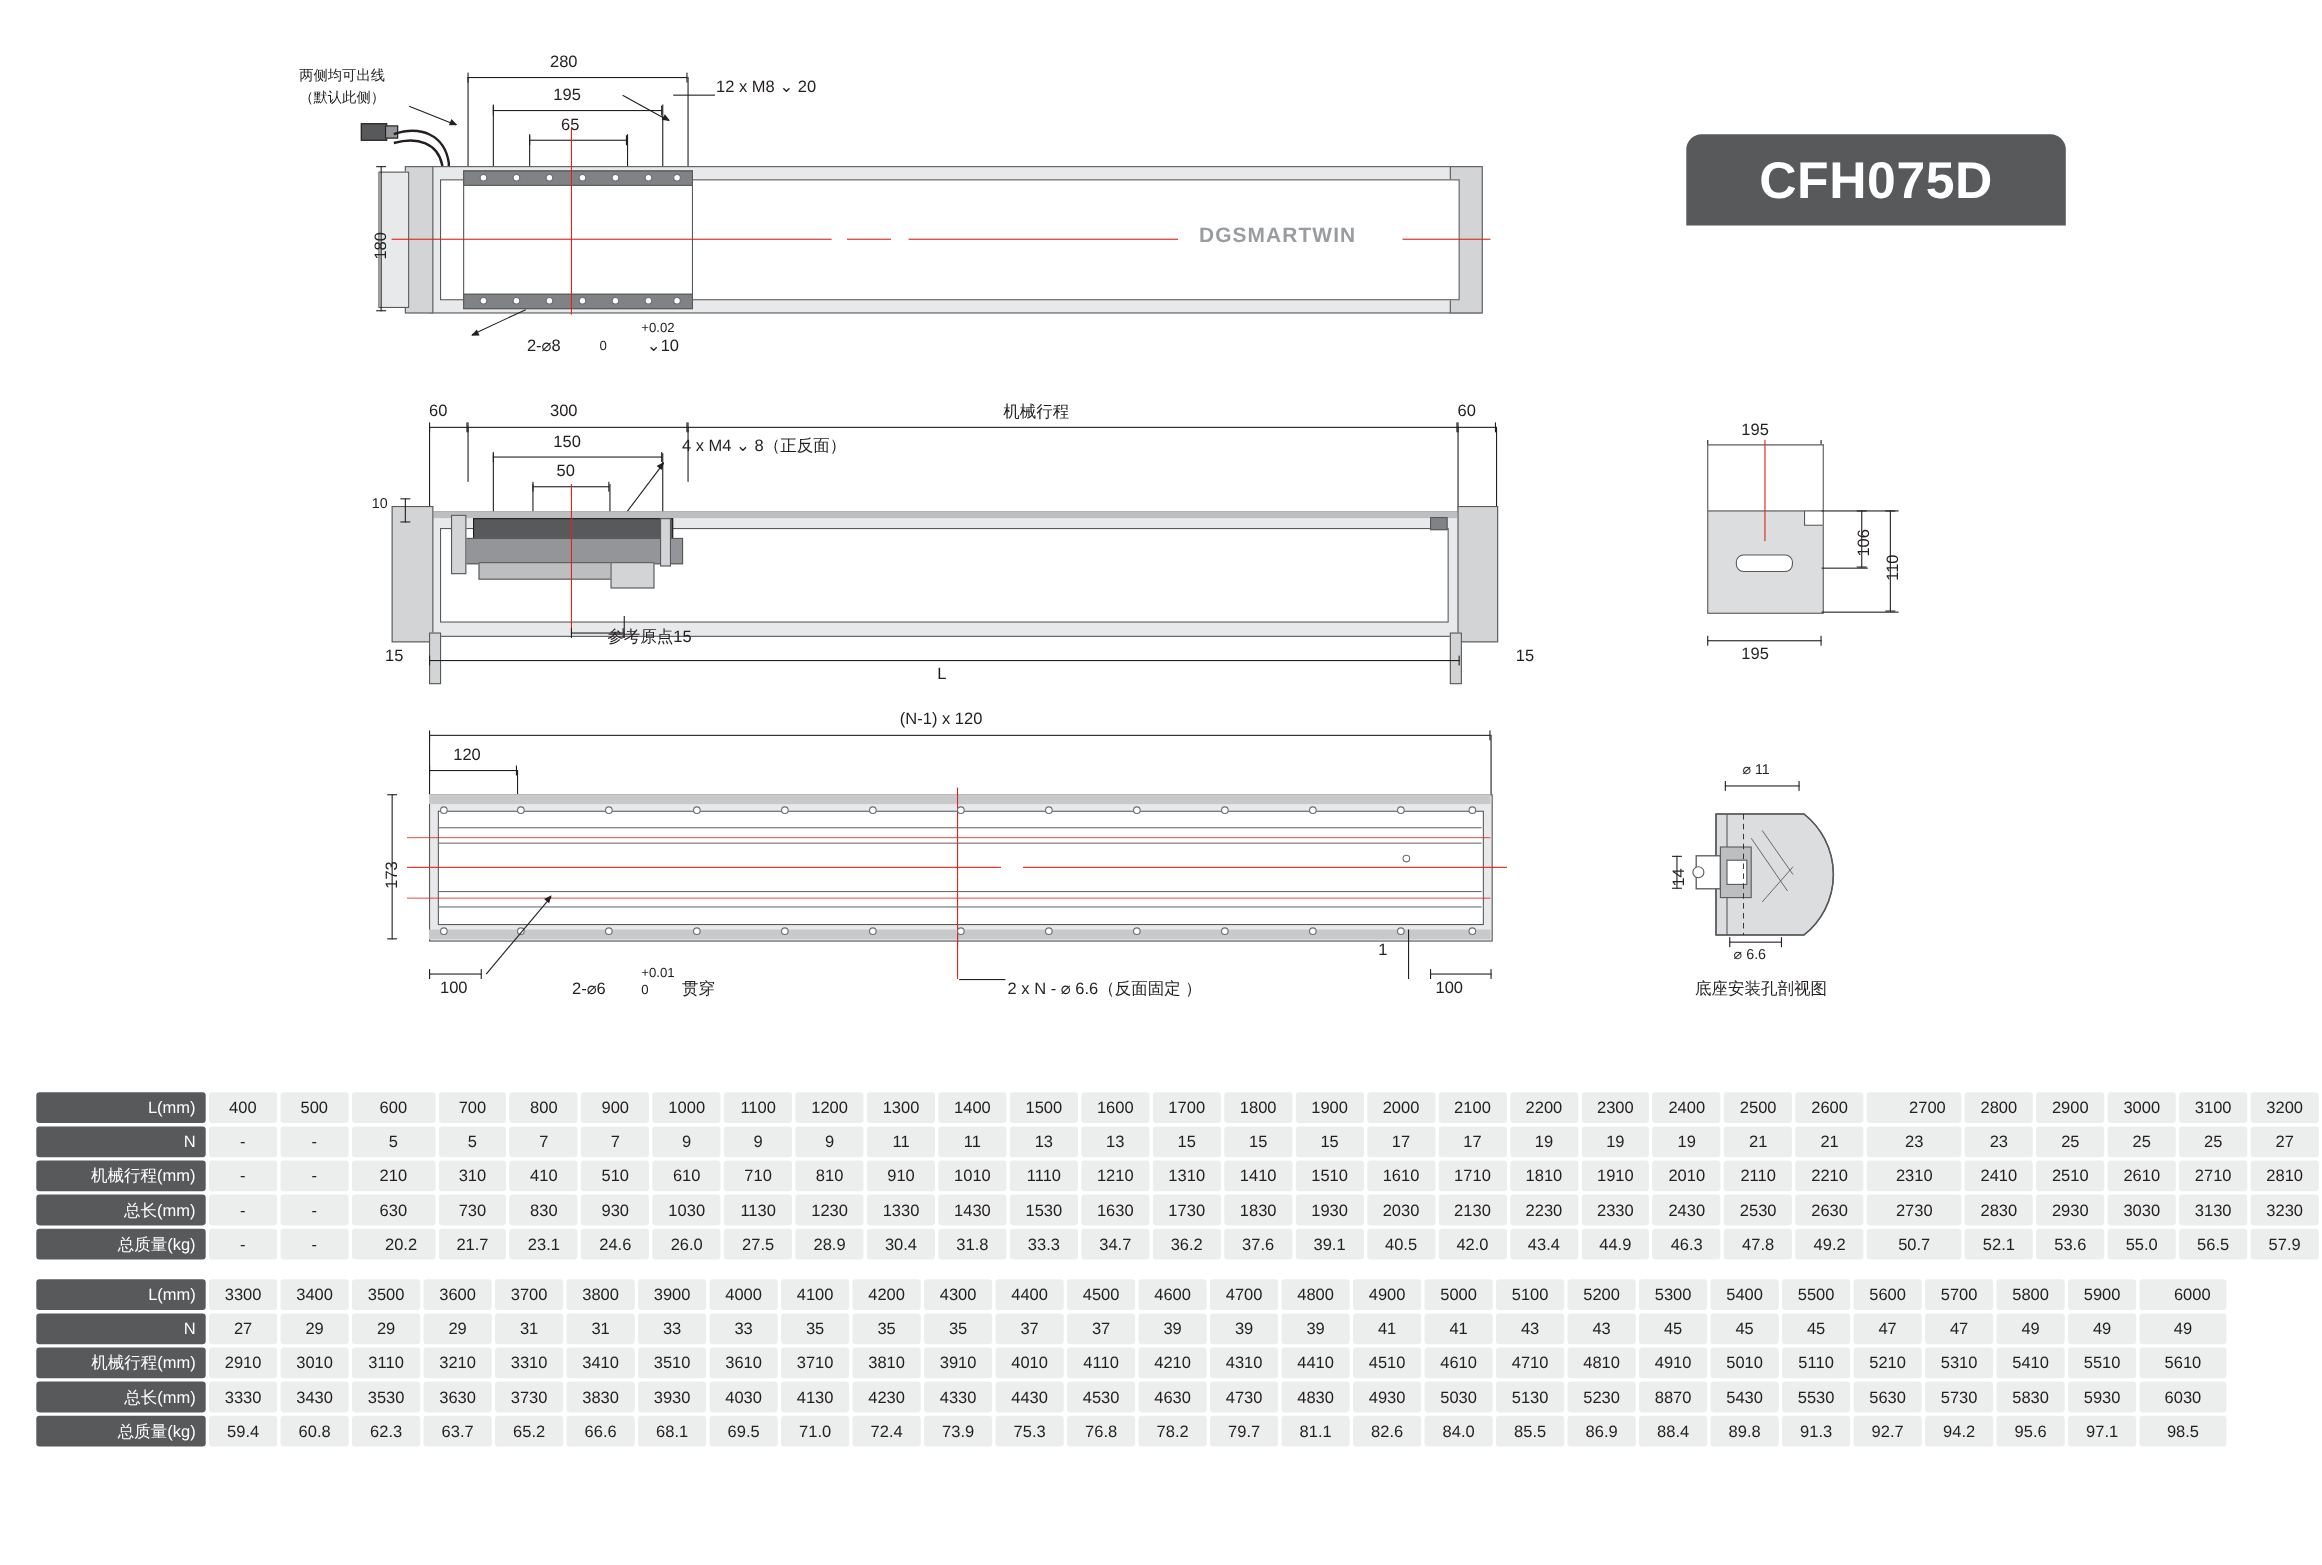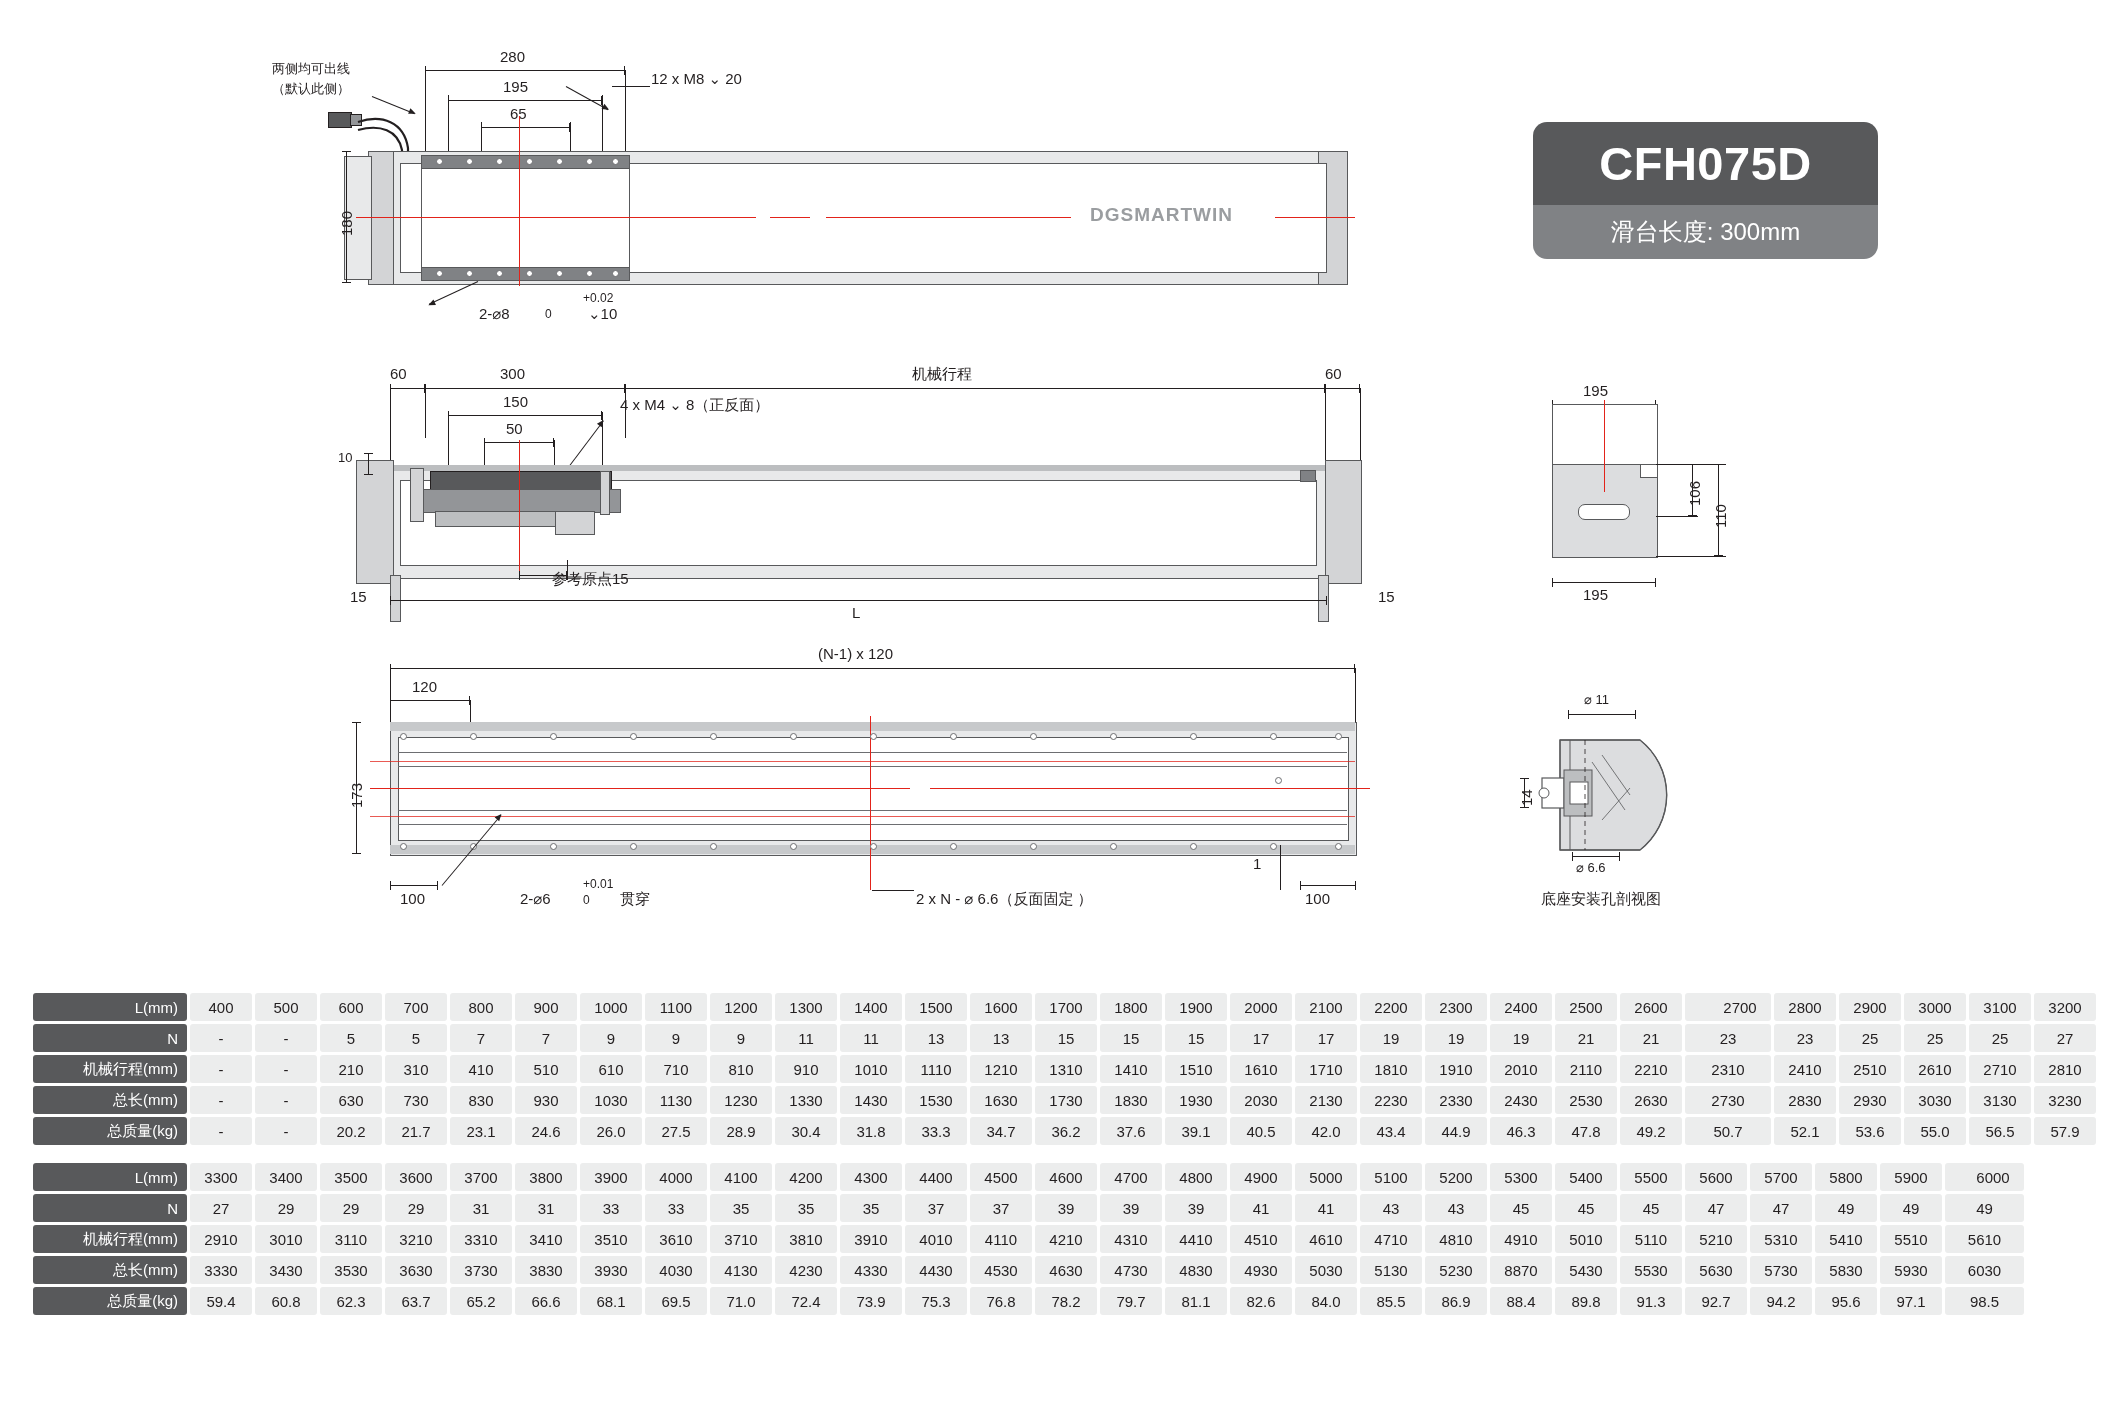--- a/index.html
+++ b/index.html
@@ -55,23 +55,20 @@
   .arrow:after{content:"";position:absolute;right:-1px;top:-3px;border-left:7px solid #231f20;border-top:3px solid transparent;border-bottom:3px solid transparent;}
 </style>
 </head>
 <body>
 
 <div class="stage">
 
   <div class="badge">
     <div class="top">
       <span>CFH075D</span>
-    </div>
-    <div class="bot">
-      <span>滑台长度: 300mm</span>
     </div>
   </div>
 
   <div>
 
     <div class="txt sm" style="left:272px;top:60px;">两侧均可出线</div>
     <div class="txt sm" style="left:272px;top:80px;">（默认此侧）</div>
     <div class="arrow" style="left:372px;top:96px;width:46px;transform:rotate(22deg);"></div>
 
     <div class="abs" style="left:328px;top:112px;width:22px;height:14px;background:#58595b;border:1px solid #231f20;"></div>
@@ -459,21 +456,21 @@
           <td style="width: 62px;">2830</td>
           <td style="width: 62px;">2930</td>
           <td style="width: 62px;">3030</td>
           <td style="width: 62px;">3130</td>
           <td style="width: 62px;">3230</td>
         </tr>
         <tr>
           <td class="hd" style="width: 145px;">总质量(kg)</td>
           <td style="width: 62px;">-</td>
           <td style="width: 62px;">-</td>
-          <td style="width: 62px;">20.2</td>
+          <td style="width: 62px; padding-left: 14px;">20.2</td>
           <td style="width: 62px;">21.7</td>
           <td style="width: 62px;">23.1</td>
           <td style="width: 62px;">24.6</td>
           <td style="width: 62px;">26.0</td>
           <td style="width: 62px;">27.5</td>
           <td style="width: 62px;">28.9</td>
           <td style="width: 62px;">30.4</td>
           <td style="width: 62px;">31.8</td>
           <td style="width: 62px;">33.3</td>
           <td style="width: 62px;">34.7</td>

